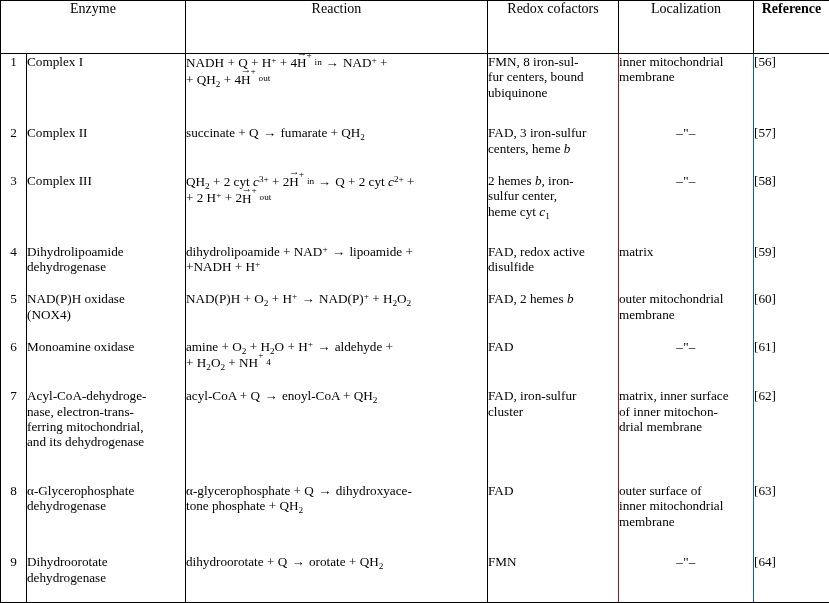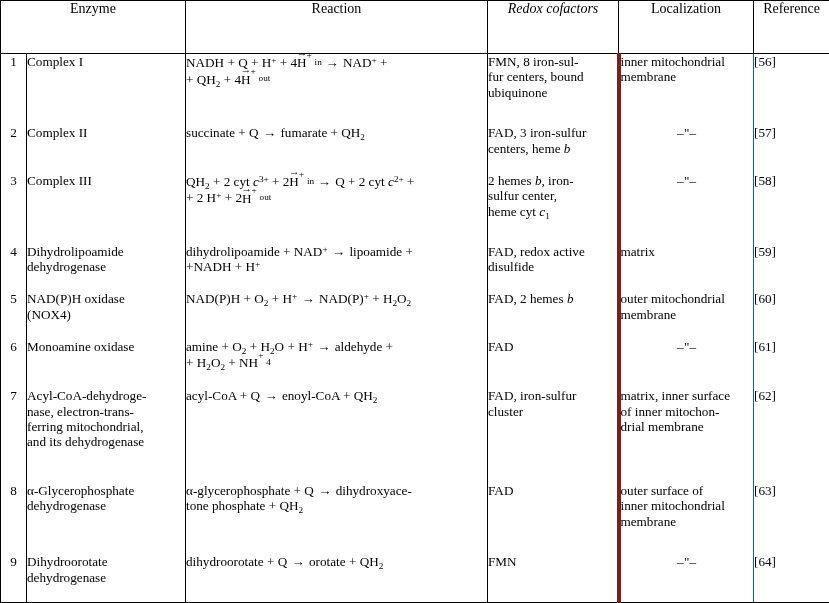--- a/index.html
+++ b/index.html
@@ -45,21 +45,21 @@
   .hdr-row th {
     height: 52px;
     text-align: center;
     vertical-align: middle;
     font-size: 14px;
     border-top: 1.6px solid #000;
     border-bottom: 1.6px solid #000;
   }
   .hdr-row th.vr { border-right: 1px solid #000; }
   .hdr-row th.first { border-left: 1.6px solid #000; }
-  .hdr-row th.last  { border-right: 1.6px solid #000; }
+  .hdr-row th.last  { border-right: 1.6px solid #000; font-weight: bold; }
 
   
   .brow td {
     padding-top: 7px;
     padding-bottom: 2px;
   }
   td.num {
     text-align: center;
     border-left: 1.6px solid #000;
     padding-left: 0;
@@ -75,21 +75,21 @@
     padding-left: 9px;
     padding-right: 5px;
     margin-top: 20px;
   }
   td.cof {
     border-left: 1px solid #000;
     padding-left: 7px;
     padding-right: 4px;
   }
   td.loc {
-    border-left: 4px solid #7f1d1d;
+    border-left: 1px solid #7f1d1d;
     padding-left: 7px;
     padding-right: 4px;
   }
   td.loc.ctr { text-align: center; padding-left: 0; padding-right: 0; }
   td.ref {
     border-left: 1px solid #0369a1;
     border-right: 1.6px solid #000;
     text-align: left;
   }
   .last-row td { border-bottom: 1.6px solid #000; }
@@ -156,21 +156,21 @@
         <col class="c-enz">
         <col class="c-rxn">
     <col class="c-cof">
         <col class="c-loc">
         <col class="c-ref">
   </colgroup>
   <thead>
     <tr class="hdr-row">
       <th class="first" colspan="2">Enzyme</th>
       <th class="vr" style="border-left:1px solid #000;margin-top:20px;">Reaction</th>
-      <th style="border-left:1px solid #000;font-style:italic;">Redox cofactors</th>
+      <th style="border-left:1px solid #000;">Redox cofactors</th>
       <th style="border-left:1px solid #000;">Localization</th>
       <th class="last" style="border-left:1px solid #000;">Reference</th>
     </tr>
   </thead>
   <tbody>
 
     <tr class="brow">
       <td class="num">1</td>
       <td class="enz"><span>Complex I</span></td>
       <td class="rxn">

